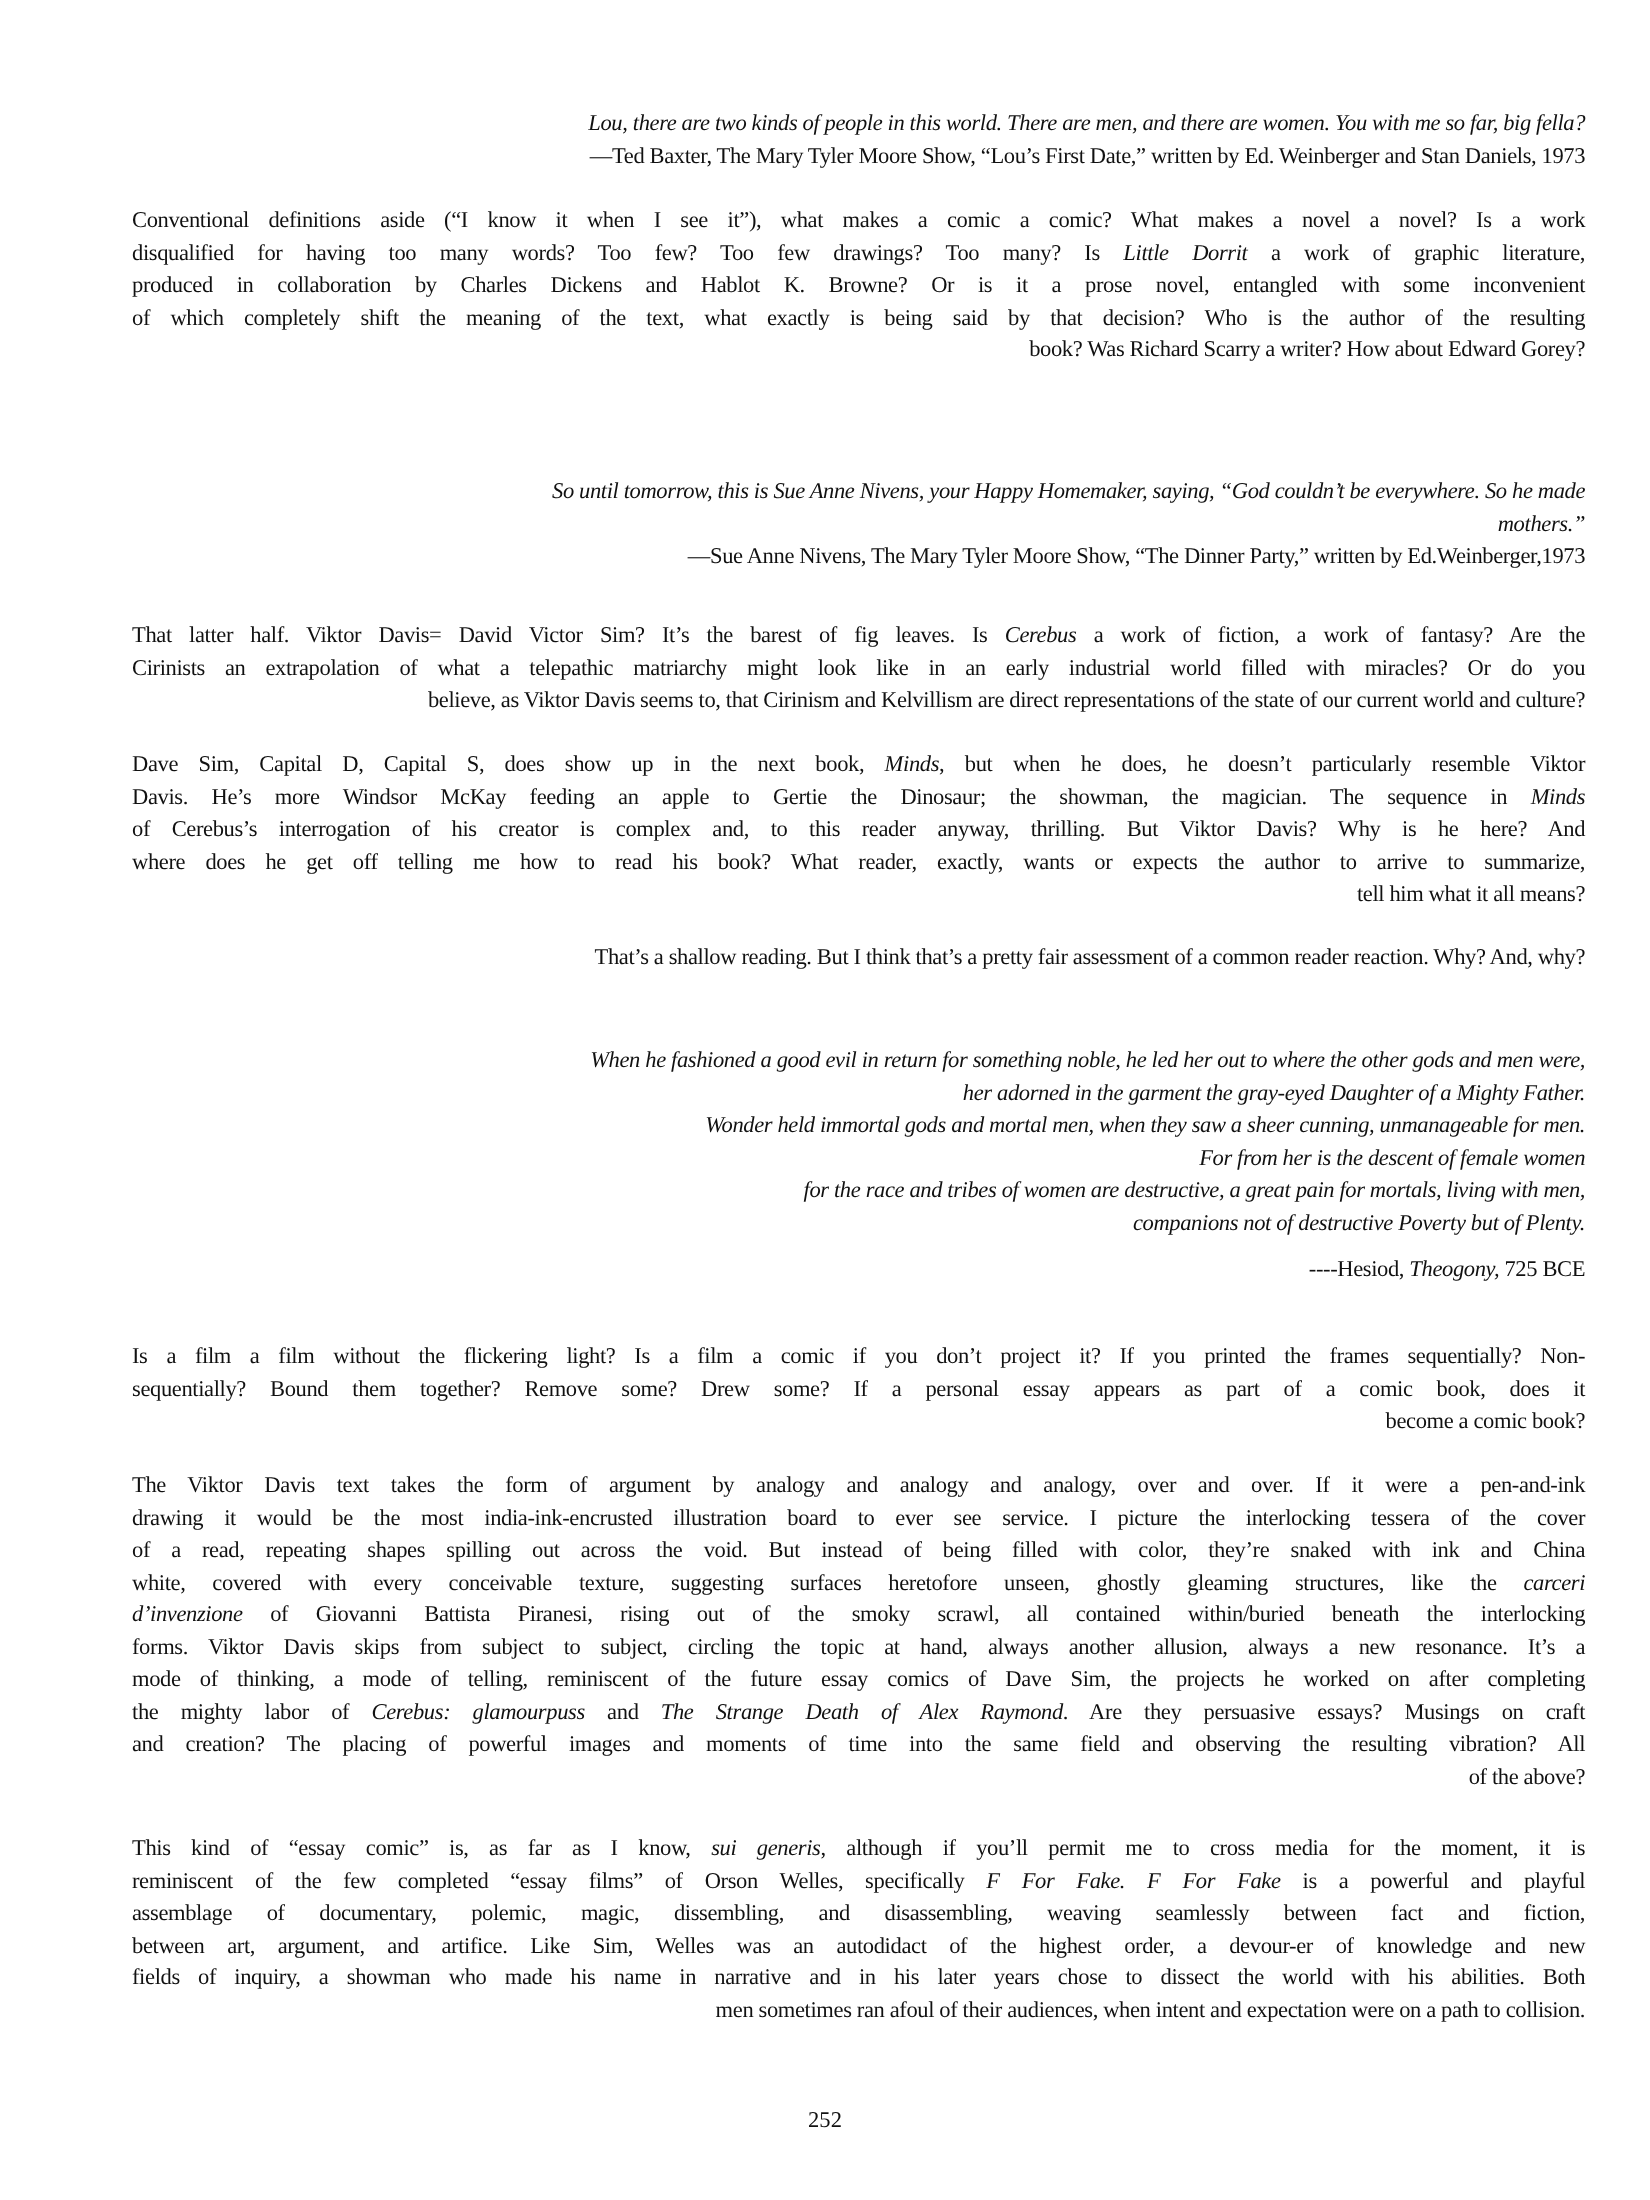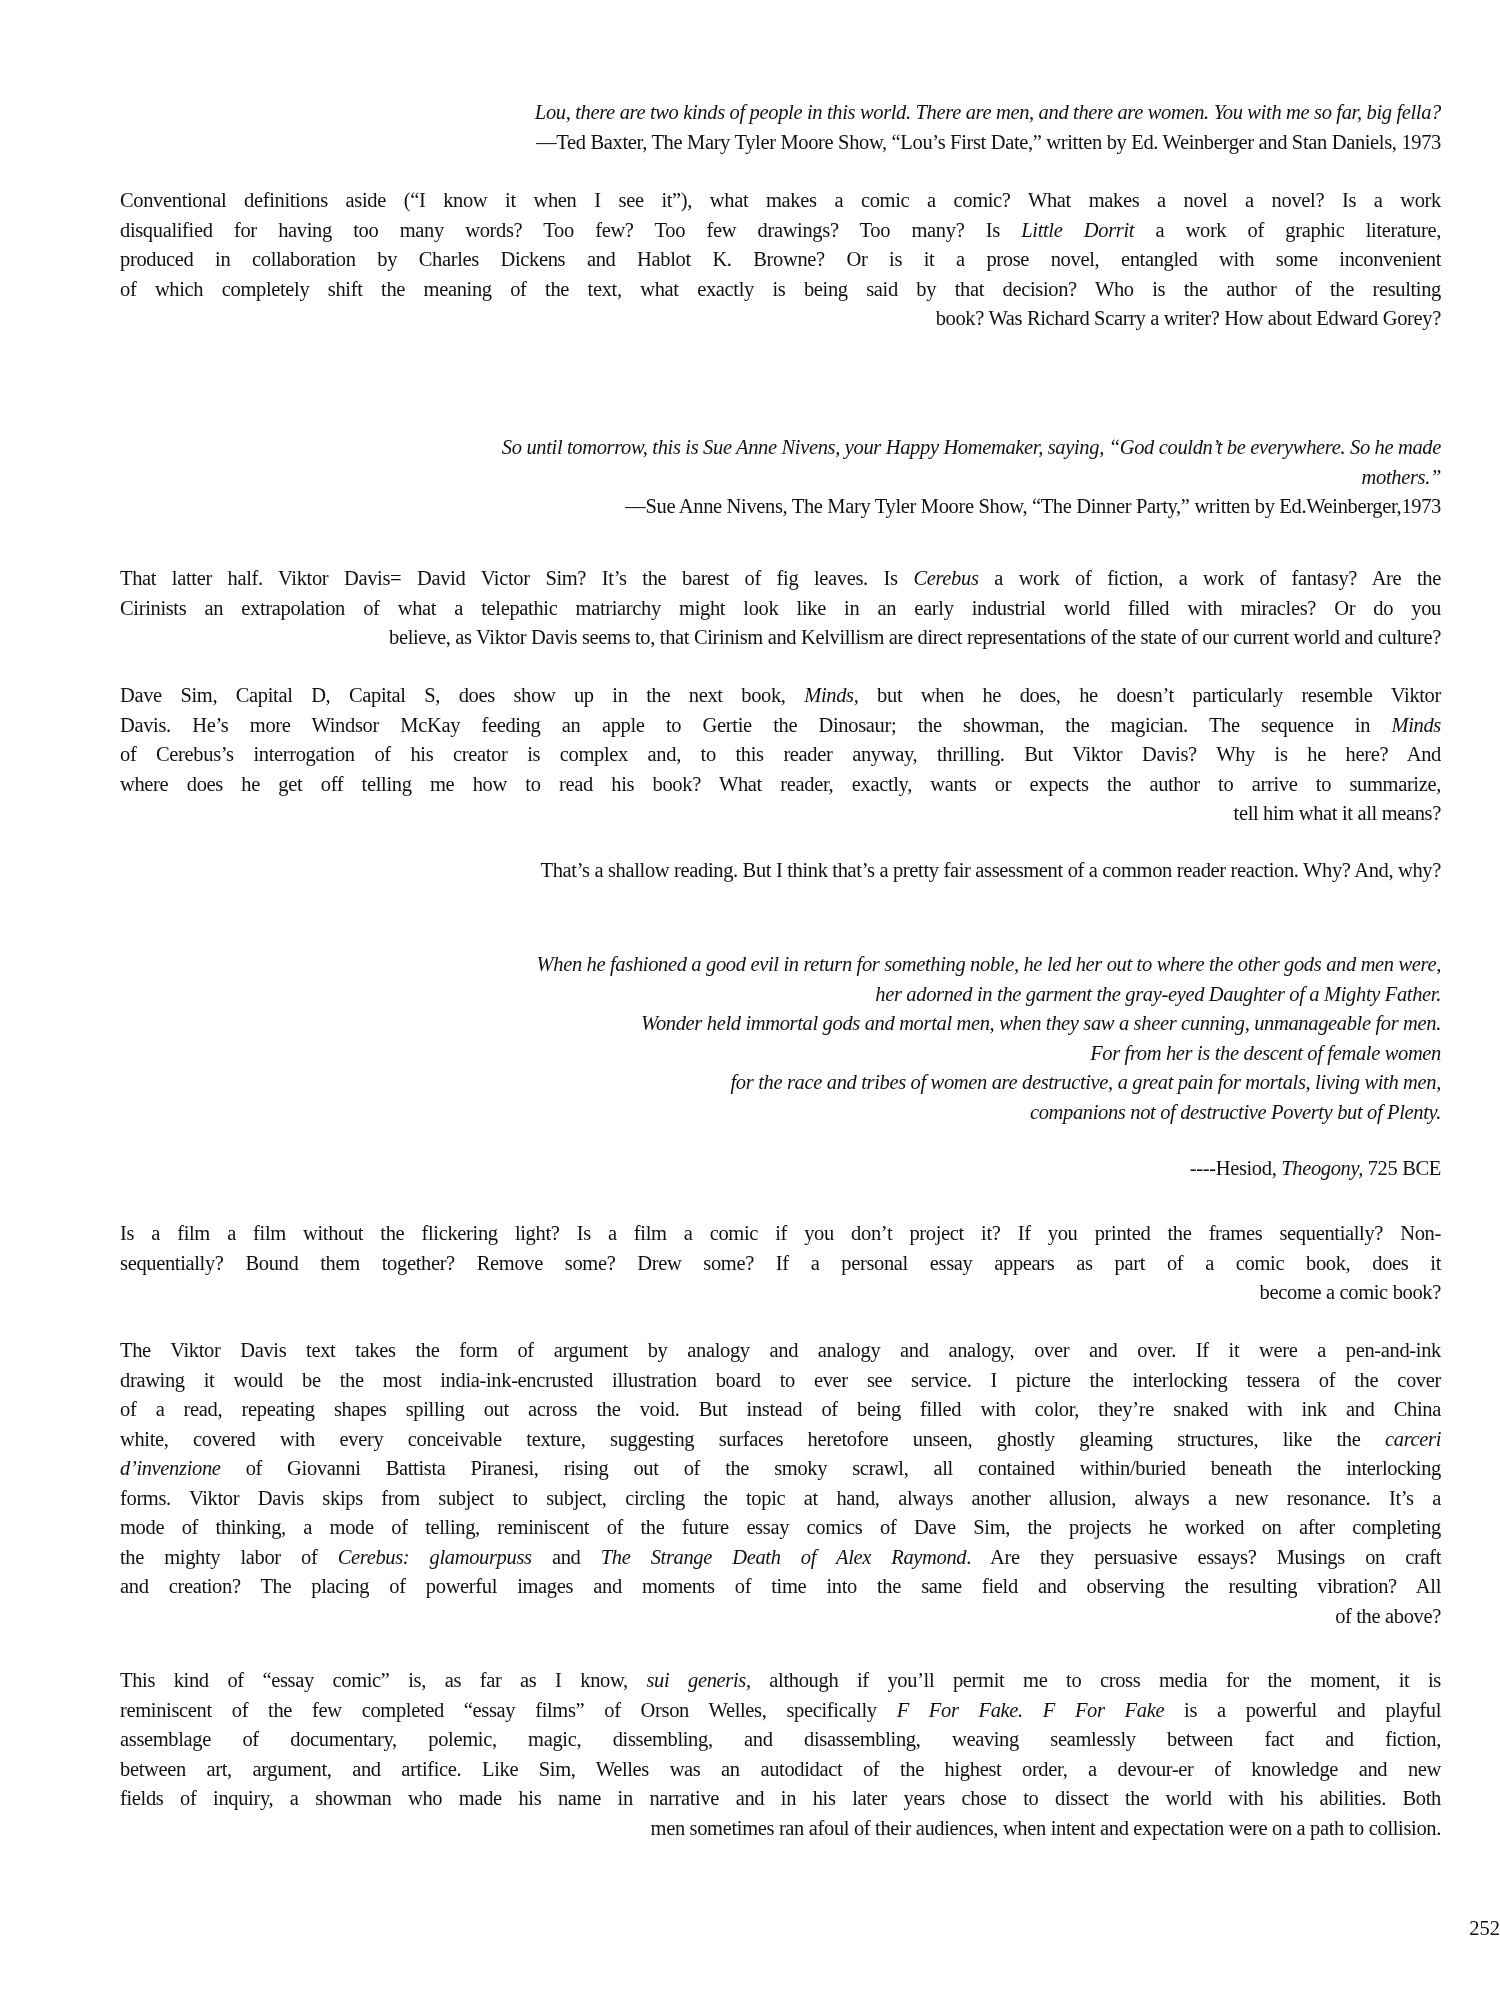--- a/index.html
+++ b/index.html
@@ -8,21 +8,21 @@
       font-family: "Liberation Serif", "DejaVu Serif", serif;
       color: #111111;
     }
     .page { position: absolute; left: 98px; top: 98px; width: 1343px; }
     .line { font-size: 20.5px; line-height: 29.5px; white-space: nowrap; letter-spacing: -0.35px; text-align: right; }
     .it { font-style: italic; }
     .just { text-align: justify; text-align-last: justify; white-space: normal; margin-left: 22px; }
     .blk { position: absolute; left: 0; width: 1343px; }
     .indent1 { padding-left: 113px; }
     .indent2 { padding-left: 113px; }
-    .pagenum { position: absolute; left: 0; width: 1500px; top: 1917px; text-align: right; font-size: 20.5px; }
+    .pagenum { position: absolute; left: 0; width: 1500px; top: 1917px; text-align: center; font-size: 20.5px; }
   </style>
 </head>
 <body>
 
 <div class="page">
 
   <div class="blk" style="top:0px">
     <div class="line it">Lou, there are two kinds of people in this world. There are men, and there are women. You with me so far, big fella?</div>
     <div class="line">—Ted Baxter, The Mary Tyler Moore Show, “Lou’s First Date,” written by Ed. Weinberger and Stan Daniels, 1973</div>
   </div>
@@ -59,21 +59,21 @@
     <div class="line">That’s a shallow reading. But I think that’s a pretty fair assessment of a common reader reaction. Why? And, why?</div>
   </div>
 
   <div class="blk" style="top:852px">
     <div class="line it">When he fashioned a good evil in return for something noble, he led her out to where the other gods and men were,</div>
     <div class="line it">her adorned in the garment the gray-eyed Daughter of a Mighty Father.</div>
     <div class="line it">Wonder held immortal gods and mortal men, when they saw a sheer cunning, unmanageable for men.</div>
     <div class="line it">For from her is the descent of female women</div>
     <div class="line it">for the race and tribes of women are destructive, a great pain for mortals, living with men,</div>
     <div class="line it">companions not of destructive Poverty but of Plenty.</div>
-    <div class="line indent2" style="margin-top:27px"><span>----Hesiod, </span><span class="it">Theogony,</span><span> 725 BCE</span></div>
+    <div class="line indent2" style="margin-top:13px"><span>----Hesiod, </span><span class="it">Theogony,</span><span> 725 BCE</span></div>
   </div>
 
   <div class="blk" style="top:1121px">
       <div class="line just">Is a film a film without the flickering light? Is a film a comic if you don’t project it? If you printed the frames sequentially? Non-</div>
       <div class="line just">sequentially? Bound them together? Remove some? Drew some? If a personal essay appears as part of a comic book, does it</div>
       <div class="line">become a comic book?</div>
     </div>
 
   <div class="blk" style="top:1238px">
       <div class="line just">The Viktor Davis text takes the form of argument by analogy and analogy and analogy, over and over. If it were a pen-and-ink</div>

